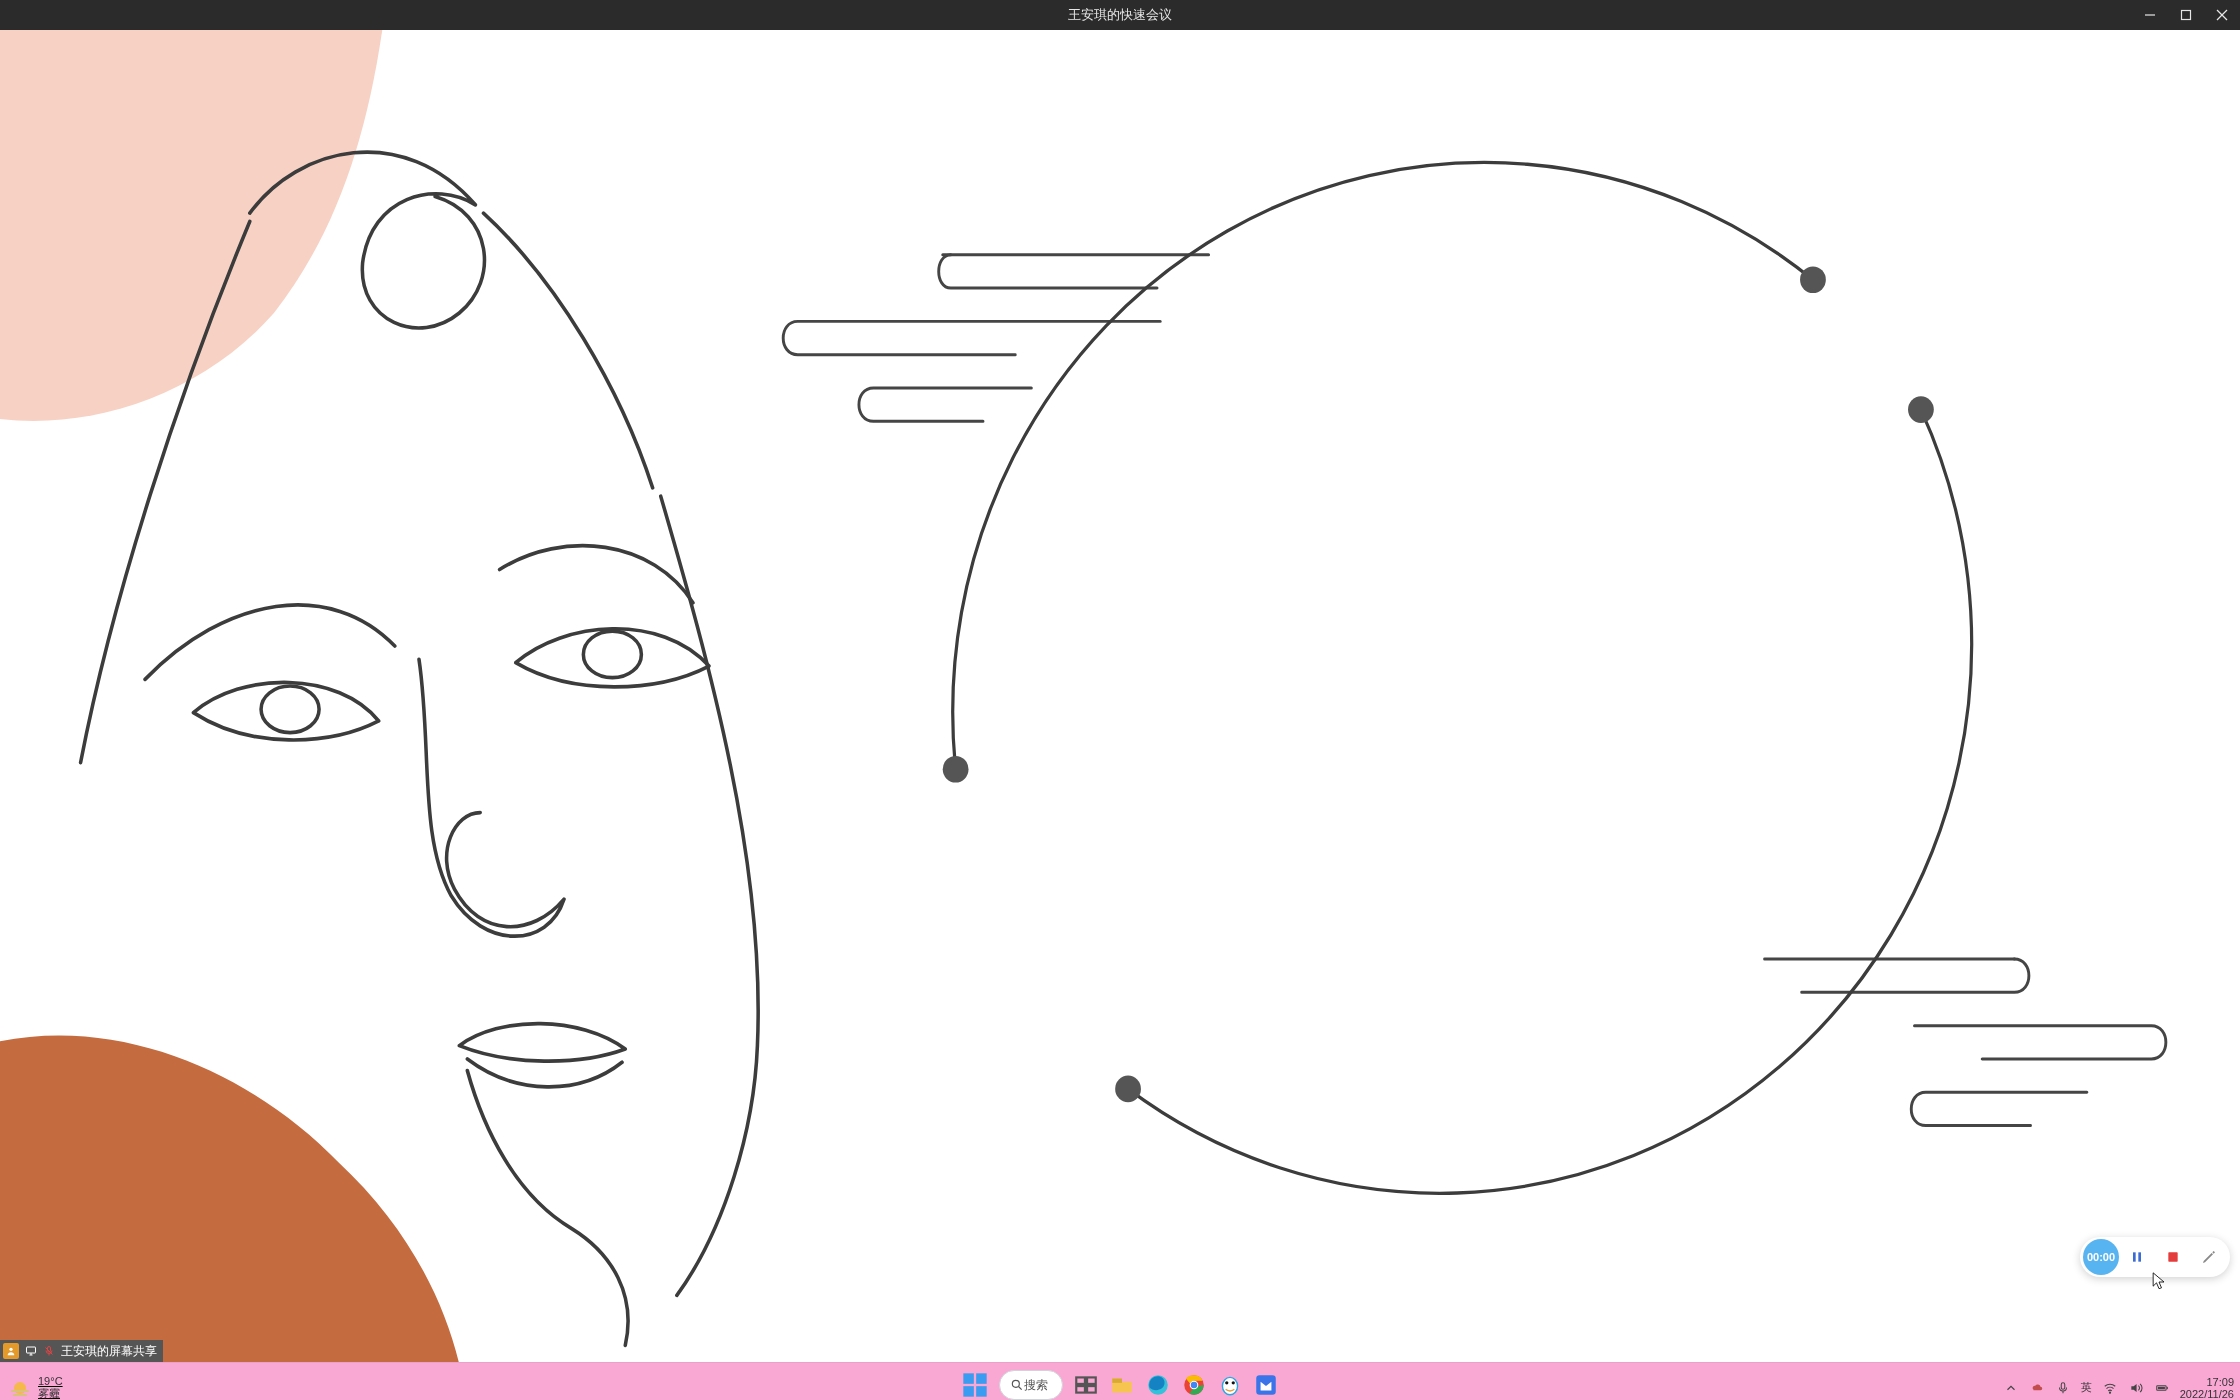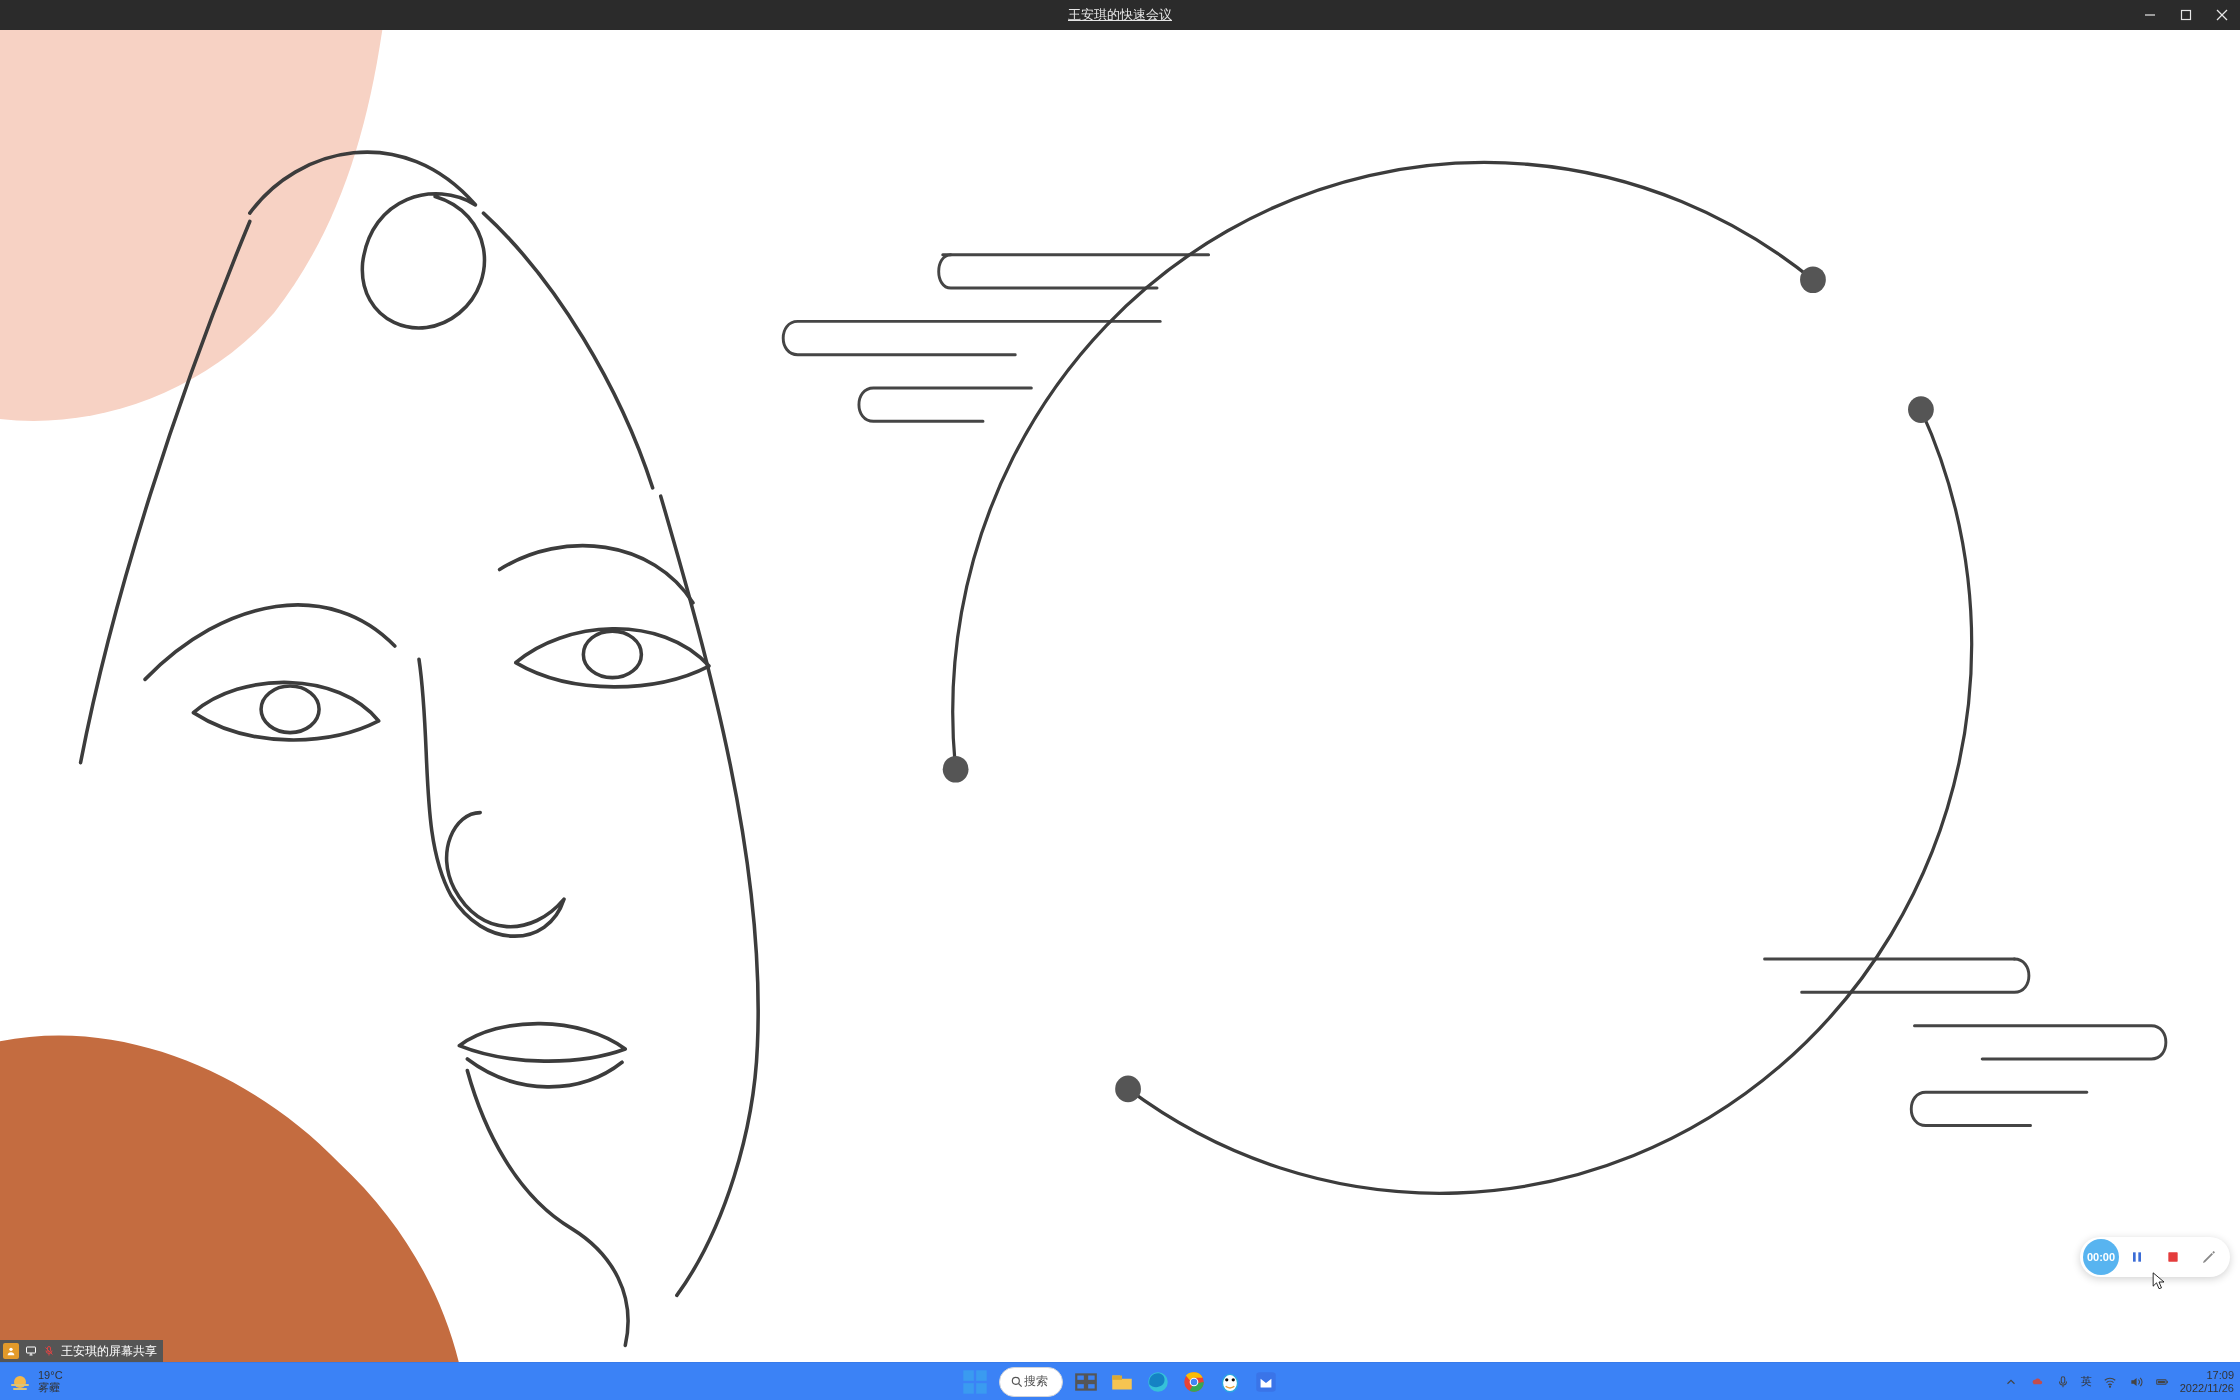--- a/index.html
+++ b/index.html
@@ -6,21 +6,21 @@
   html, body { width: 100%; height: 100%; overflow: hidden; font-family: "Segoe UI", "Microsoft YaHei", sans-serif; }
   body { background: #fff; }
 
   
   .titlebar {
     position: absolute; top: 0; left: 0; right: 0; height: 30px;
     background: #2b2b2b; color: #e6e6e6;
     display: flex; align-items: center; justify-content: center;
     font-size: 13px;
   }
-  .titlebar .title { position: absolute; left: 50%; transform: translateX(-50%); text-decoration: underline; }
+  .titlebar .title { position: absolute; left: 50%; transform: translateX(-50%); }
   .win-controls { position: absolute; right: 0; top: 0; height: 30px; display: flex; }
   .win-btn { width: 36px; height: 30px; display: flex; align-items: center; justify-content: center; color: #e6e6e6; cursor: default; }
   .win-btn svg { width: 12px; height: 12px; stroke: currentColor; fill: none; stroke-width: 1.2; }
 
   
   .speaking-bar {
     position: absolute; top: 33px; right: 165px;
     background: #3a3a3a; color: #e6e6e6;
     height: 34px; display: flex; align-items: center;
     font-size: 13px;
@@ -72,22 +72,22 @@
   }
   .record-pill .pill-btn { width: 28px; height: 28px; margin: 0 4px; display: flex; align-items: center; justify-content: center; cursor: default; }
   .record-pill .pill-btn svg { width: 16px; height: 16px; }
   .cursor {
     position: absolute; right: 74px; bottom: 108px; width: 14px; height: 20px; z-index: 50;
   }
 
   
   .taskbar {
     position: absolute; left: 0; right: 0; bottom: 0; height: 38px;
-    background: #3b82f6; border-top: 1px solid rgba(0,0,0,0.05);
-    display: flex; align-items: center;
+    background: #f9a8d4; border-top: 1px solid rgba(0,0,0,0.05);
+    display: flex; align-items: flex-end; text-decoration: underline;
   }
   .taskbar .left { display: flex; align-items: center; gap: 6px; padding-left: 8px; }
   .taskbar .weather-icon { width: 24px; height: 24px; }
   .taskbar .weather-text { display: flex; flex-direction: column; line-height: 1.05; font-size: 11px; color: #333; }
   .taskbar .center {
     position: absolute; left: 50%; transform: translateX(-50%);
     display: flex; align-items: center; gap: 10px;
   }
   .taskbar .center .start { width: 28px; height: 28px; display: flex; align-items: center; justify-content: center; }
   .taskbar .center .search {

